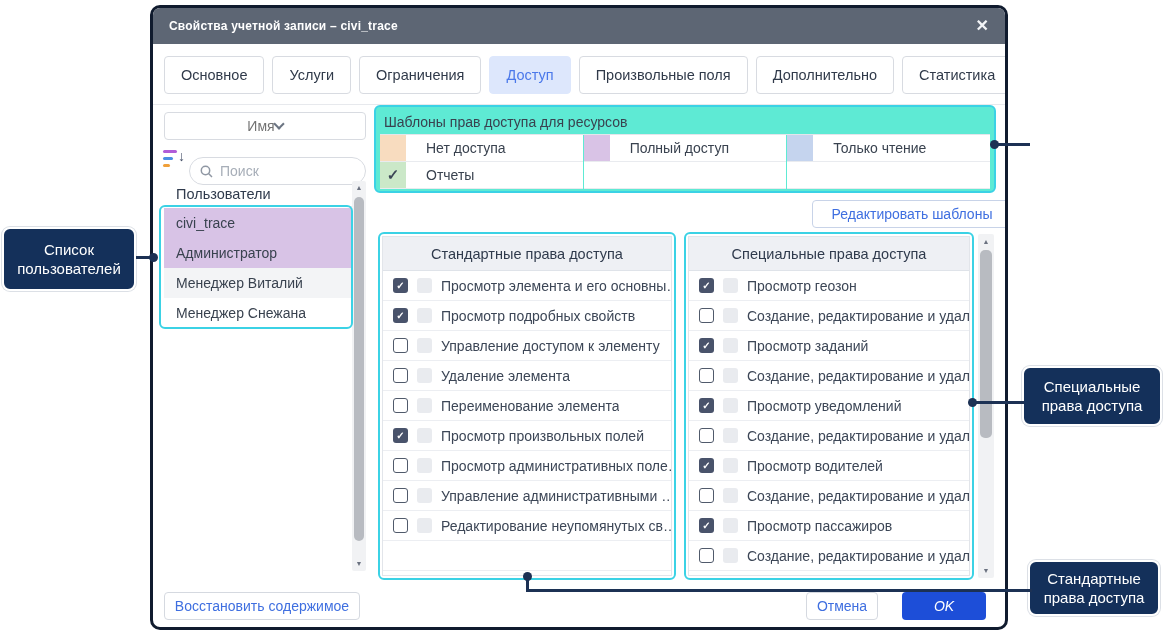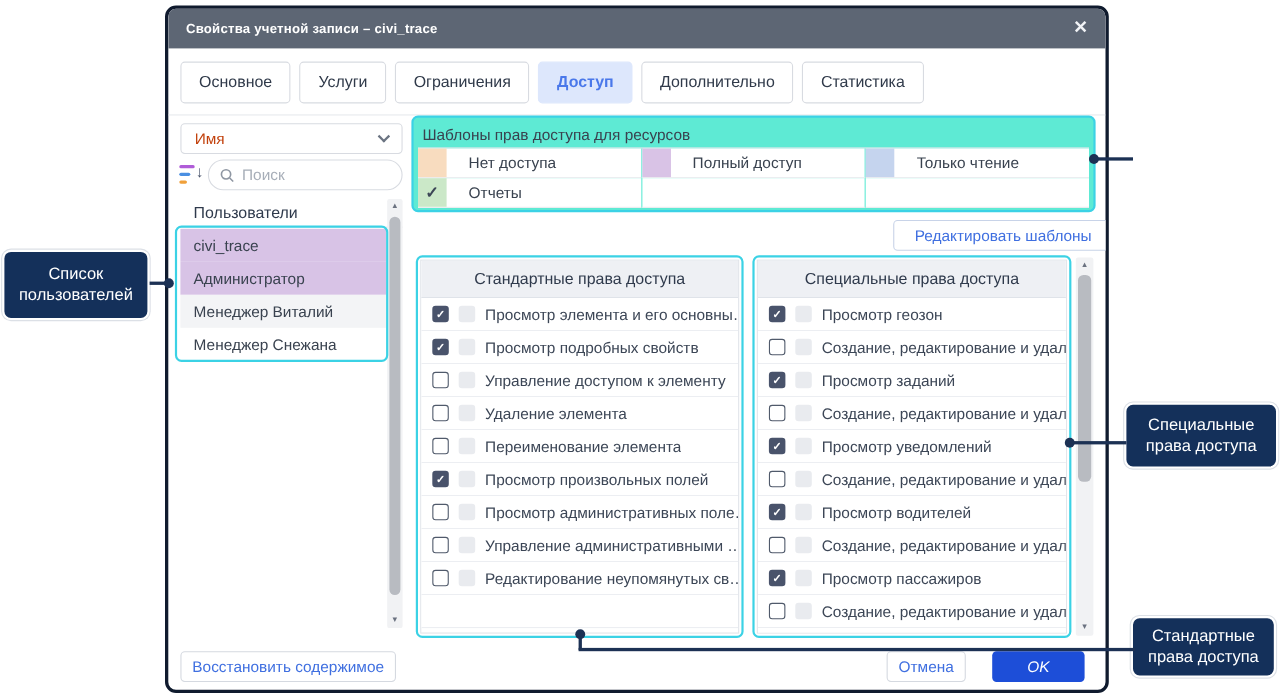--- a/index.html
+++ b/index.html
@@ -10,37 +10,37 @@
   .dialog { position:absolute; left:150px; top:5px; width:858px; height:625px;
             background:#ffffff; border:3px solid #101b2e; border-radius:10px; overflow:hidden; }
   .titlebar { height:36px; background:#5d6674; display:flex; align-items:center;
               justify-content:space-between; padding:0 16px; }
   .titlebar .title { color:#ffffff; font-size:12px; font-weight:600; letter-spacing:.2px; }
   .close-x { color:#f2f4f7; font-size:16px; font-weight:600; cursor:pointer; line-height:1; }
 
   .tabbar { display:flex; gap:8px; padding:12px 0 10px 11px; border-bottom:1px solid #e7e9ed; }
   .tab { height:38px; display:flex; align-items:center; padding:0 16px; border:1px solid #d8dbe1;
          border-radius:4px; font-size:14.5px; color:#303a4a; background:#fff; white-space:nowrap; }
-  .tab.active { background:#dde7fc; color:#4a78ea; border-color:#dde7fc; font-weight:700; }
+  .tab.active { background:#dde7fc; color:#4a78ea; border-color:#dde7fc; font-weight:400; }
 
   .content { position:relative; width:100%; height:calc(100% - 97px); }
 
   
   .name-select { position:absolute; left:11px; top:7px; width:202px; height:28px;
                  border:1px solid #d8dbe1; border-radius:4px; display:flex; align-items:center;
-                 justify-content:space-between; padding:0 12px; font-size:14px; color:#c2410c; background:#fff;}
+                 justify-content:center; padding:0 12px; font-size:14px; color:#737373; background:#fff;}
   .chev { width:8px; height:8px; border-right:2px solid #6b7482; border-bottom:2px solid #6b7482;
           transform:rotate(45deg); margin-top:-4px; }
   .sort-icon { position:absolute; left:10px; top:44px; width:22px; height:20px; }
   .sort-icon i { position:absolute; left:0; height:3px; border-radius:2px; display:block; }
   .sort-icon .b1 { top:1px;  width:14px; background:#b05cd8; }
   .sort-icon .b2 { top:8px;  width:10px; background:#4a8fe2; }
   .sort-icon .b3 { top:15px; width:7px;  background:#f0a03a; }
   .sort-icon .arr { position:absolute; right:0; top:-1px; color:#49536b; font-size:14px; font-weight:700; }
-  .search-box { position:absolute; left:36px; top:40px; width:177px; height:28px;
+  .search-box { position:absolute; left:36px; top:52px; width:177px; height:28px;
                 border:1px solid #d8dbe1; border-radius:14px; display:flex; align-items:center; padding:0 10px; background:#fff;}
   .search-box svg { flex:0 0 auto; margin-right:7px; }
   .search-box input { border:none; outline:none; width:100%; font-size:14px; color:#39424f;
                       font-family:"Liberation Sans", sans-serif; background:transparent; }
   .search-box input::placeholder { color:#a7aeb8; }
 
   .user-block { position:absolute; left:11px; top:76px; width:202px; height:390px; }
   .user-header { height:26px; font-size:14.5px; color:#2f3a4c; display:flex; align-items:center;
                  padding-left:12px; border-bottom:1px solid #e7e9ed; }
   .user-rows { position:absolute; left:0; top:27px; right:15px; }
@@ -126,20 +126,21 @@
     <div class="titlebar">
       <span class="title">Свойства учетной записи – civi_trace</span>
       <span class="close-x">✕</span>
     </div>
 
     <div class="tabbar" id="tabbar">
         <div class="tab">Основное</div>
         <div class="tab">Услуги</div>
         <div class="tab">Ограничения</div>
         <div class="tab active">Доступ</div>
+        <div class="tab">Произвольные поля</div>
         <div class="tab">Дополнительно</div>
         <div class="tab">Статистика</div>
       </div>
 
     <div class="content">
 
       <div class="name-select">
         <span>Имя</span>
         <span class="chev"></span>
       </div>

